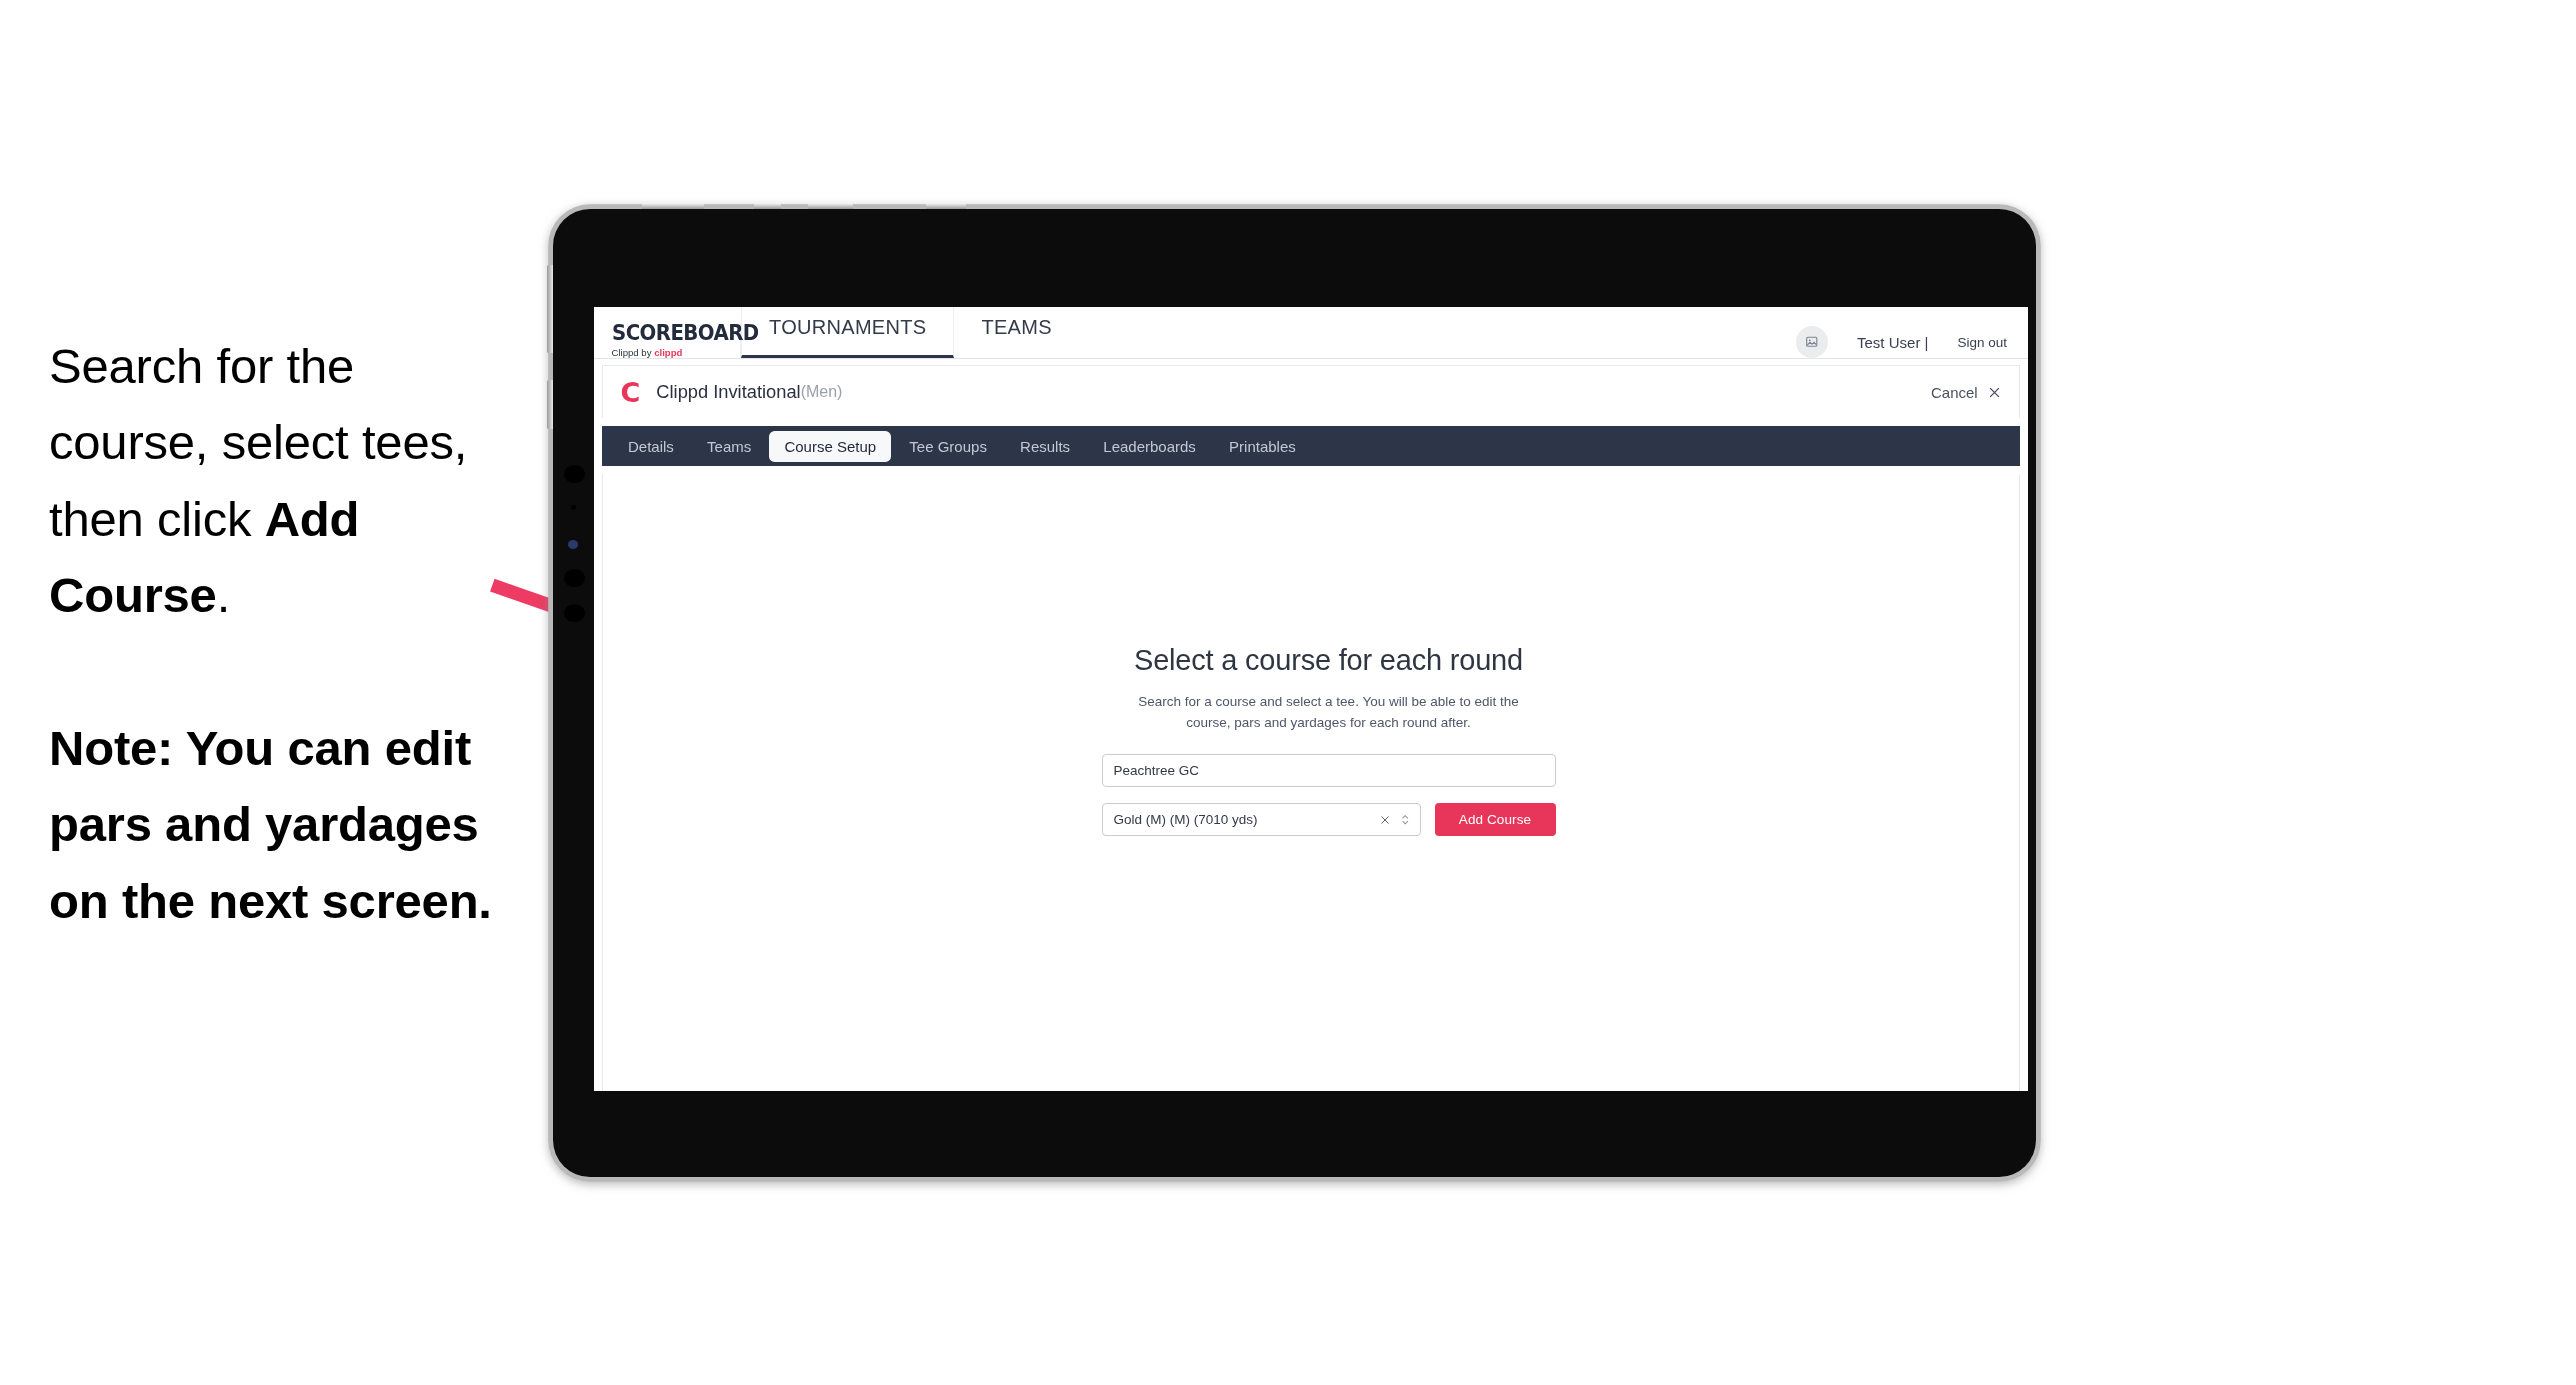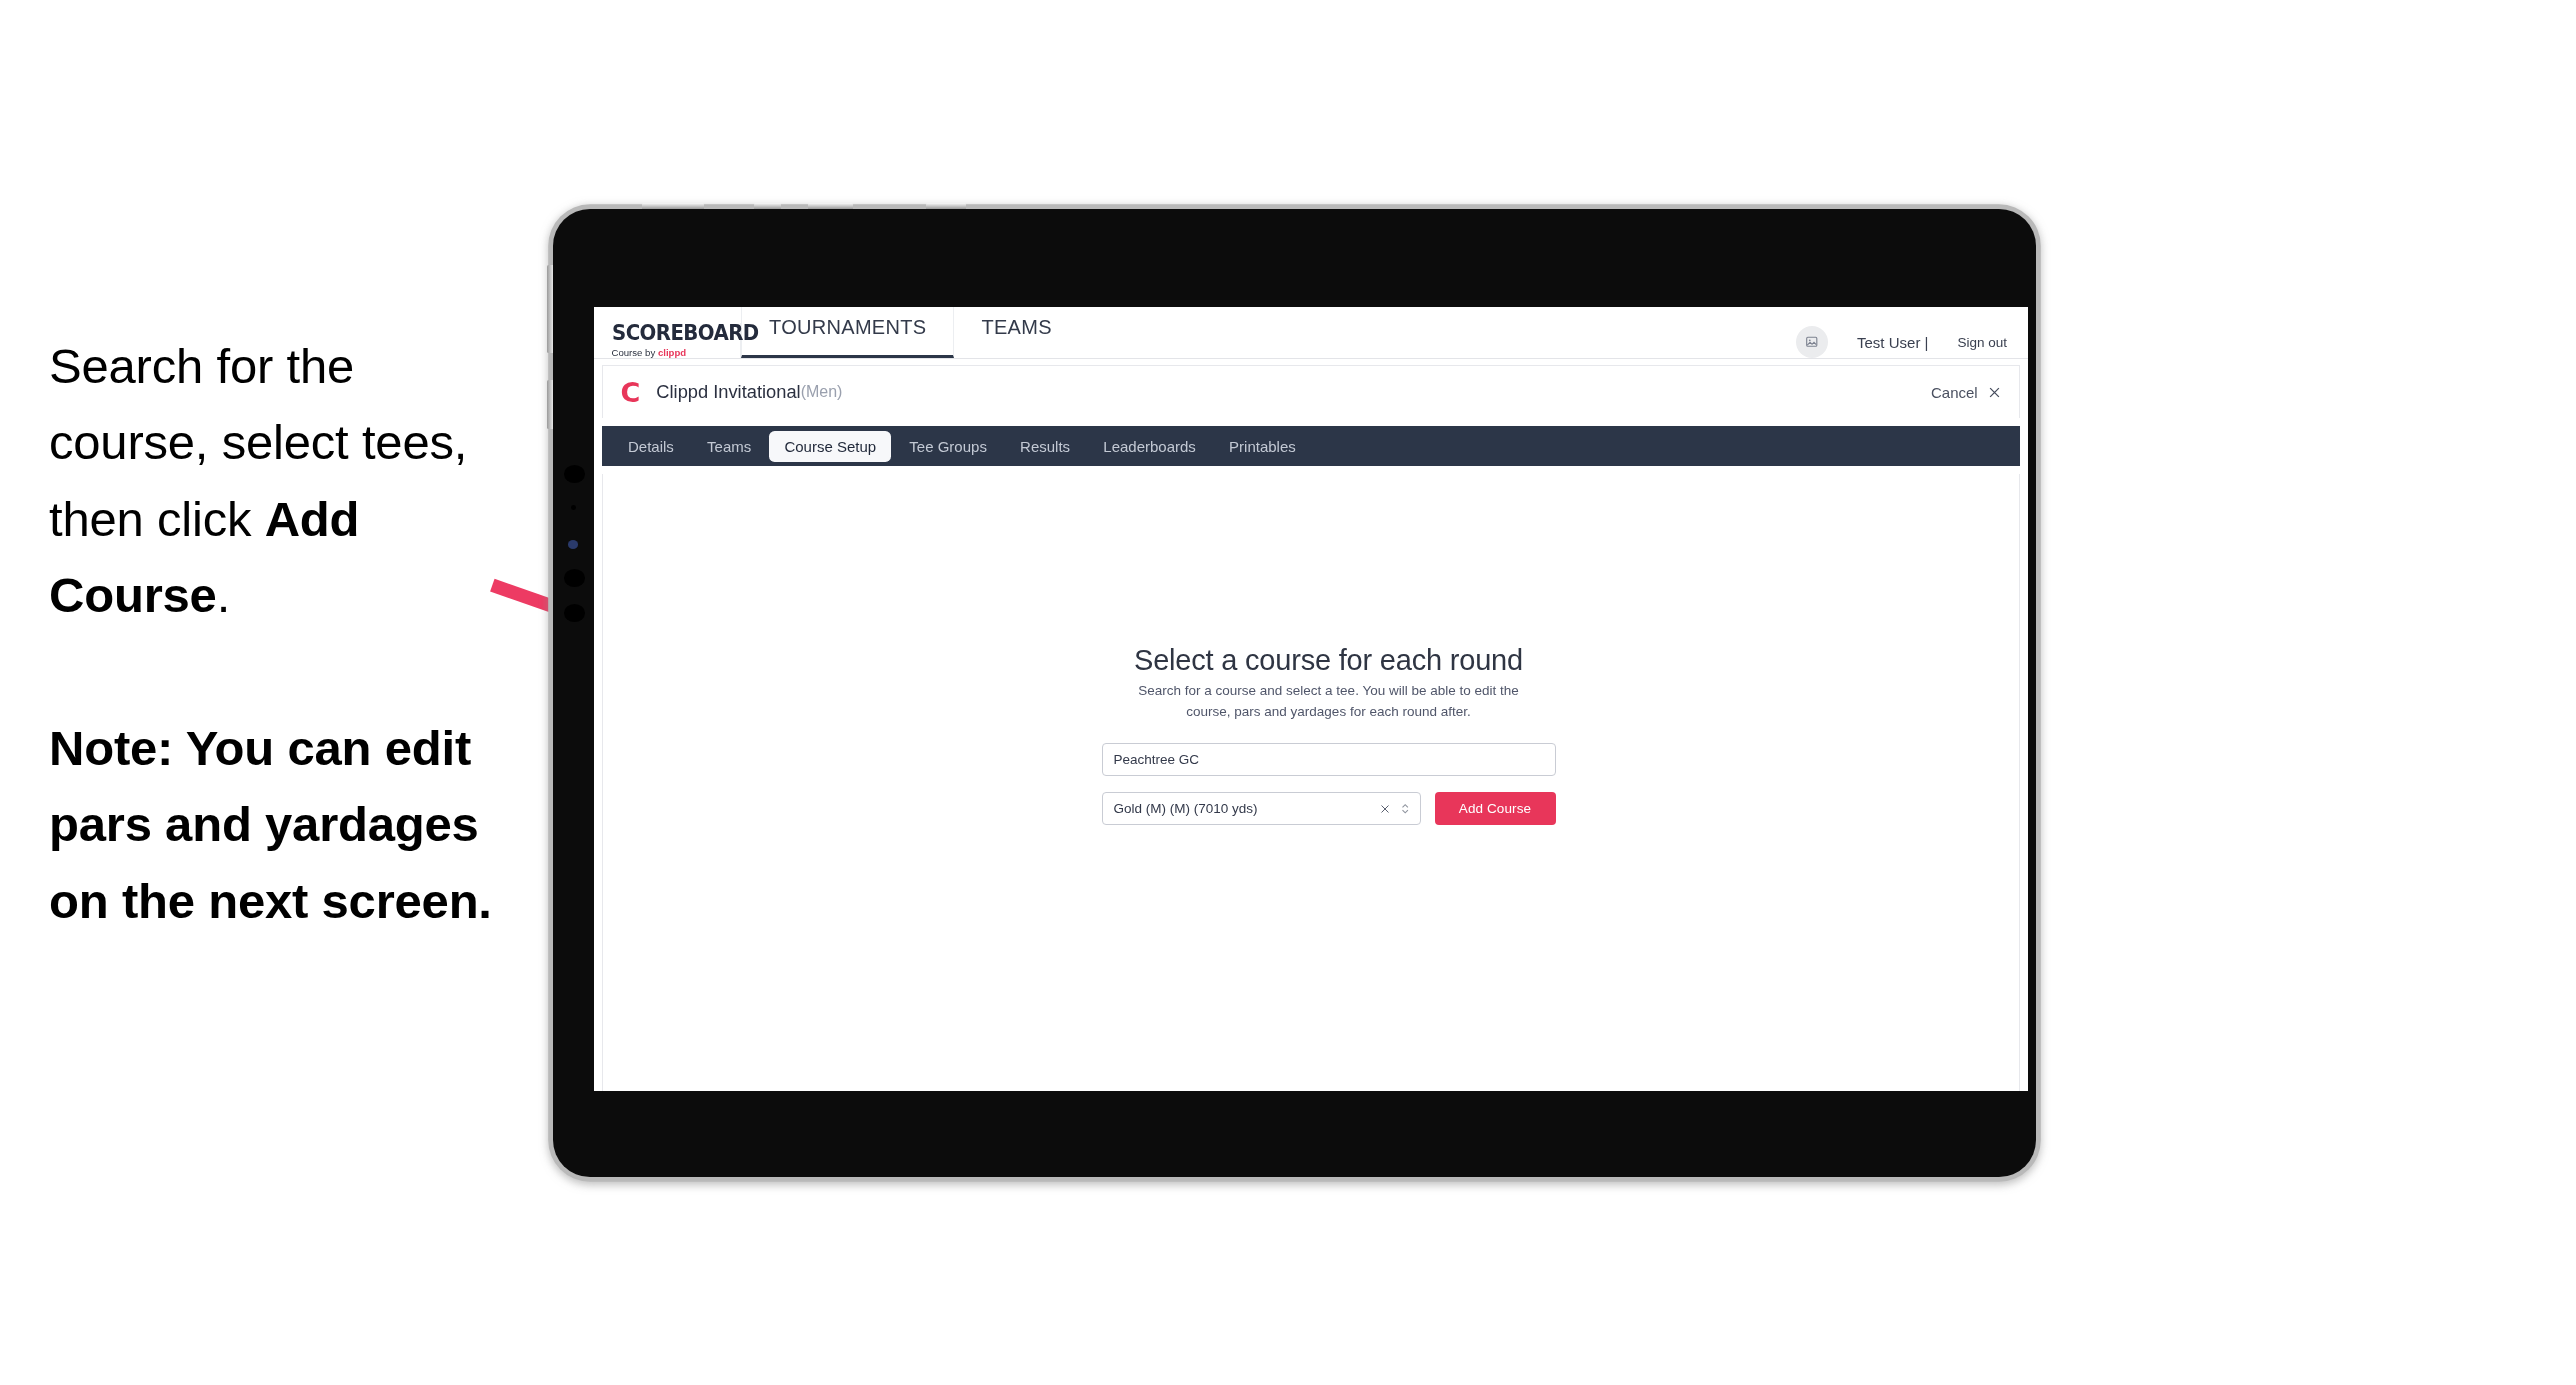--- a/index.html
+++ b/index.html
@@ -254,21 +254,21 @@
     margin-top: 170px;
     text-align: center;
   }
   .form-title {
     font-size: 29px;
     color: #2f3543;
     font-weight: 400;
     letter-spacing: -0.2px;
   }
   .form-desc {
-    margin: 4px auto 0 auto;
+    margin: 15px auto 0 auto;
     width: 398px;
     font-size: 13.5px;
     line-height: 1.52;
     color: #50566a;
   }
   .course-input {
     margin: 21px 0 0 0;
     width: 100%;
     height: 33px;
     border: 0.8px solid #c9ccd4;
@@ -356,21 +356,21 @@
     <div class="bezel-dot d4"></div>
     <div class="bezel-dot d5"></div>
 
     <div class="screen">
 
       <div class="appbar">
 
         <div class="brand">
           <div class="brand-word">SCOREBOARD</div>
           <div class="brand-sub">
-            <span>Course by </span><span class="pink">clippd</span>
+            <span>Clippd by </span><span class="pink">clippd</span>
           </div>
         </div>
 
         <div class="topnav">
           <div class="topnav-item active">TOURNAMENTS</div>
           <div class="topnav-item">TEAMS</div>
         </div>
 
         <div class="topbar-right">
           <div class="avatar">

